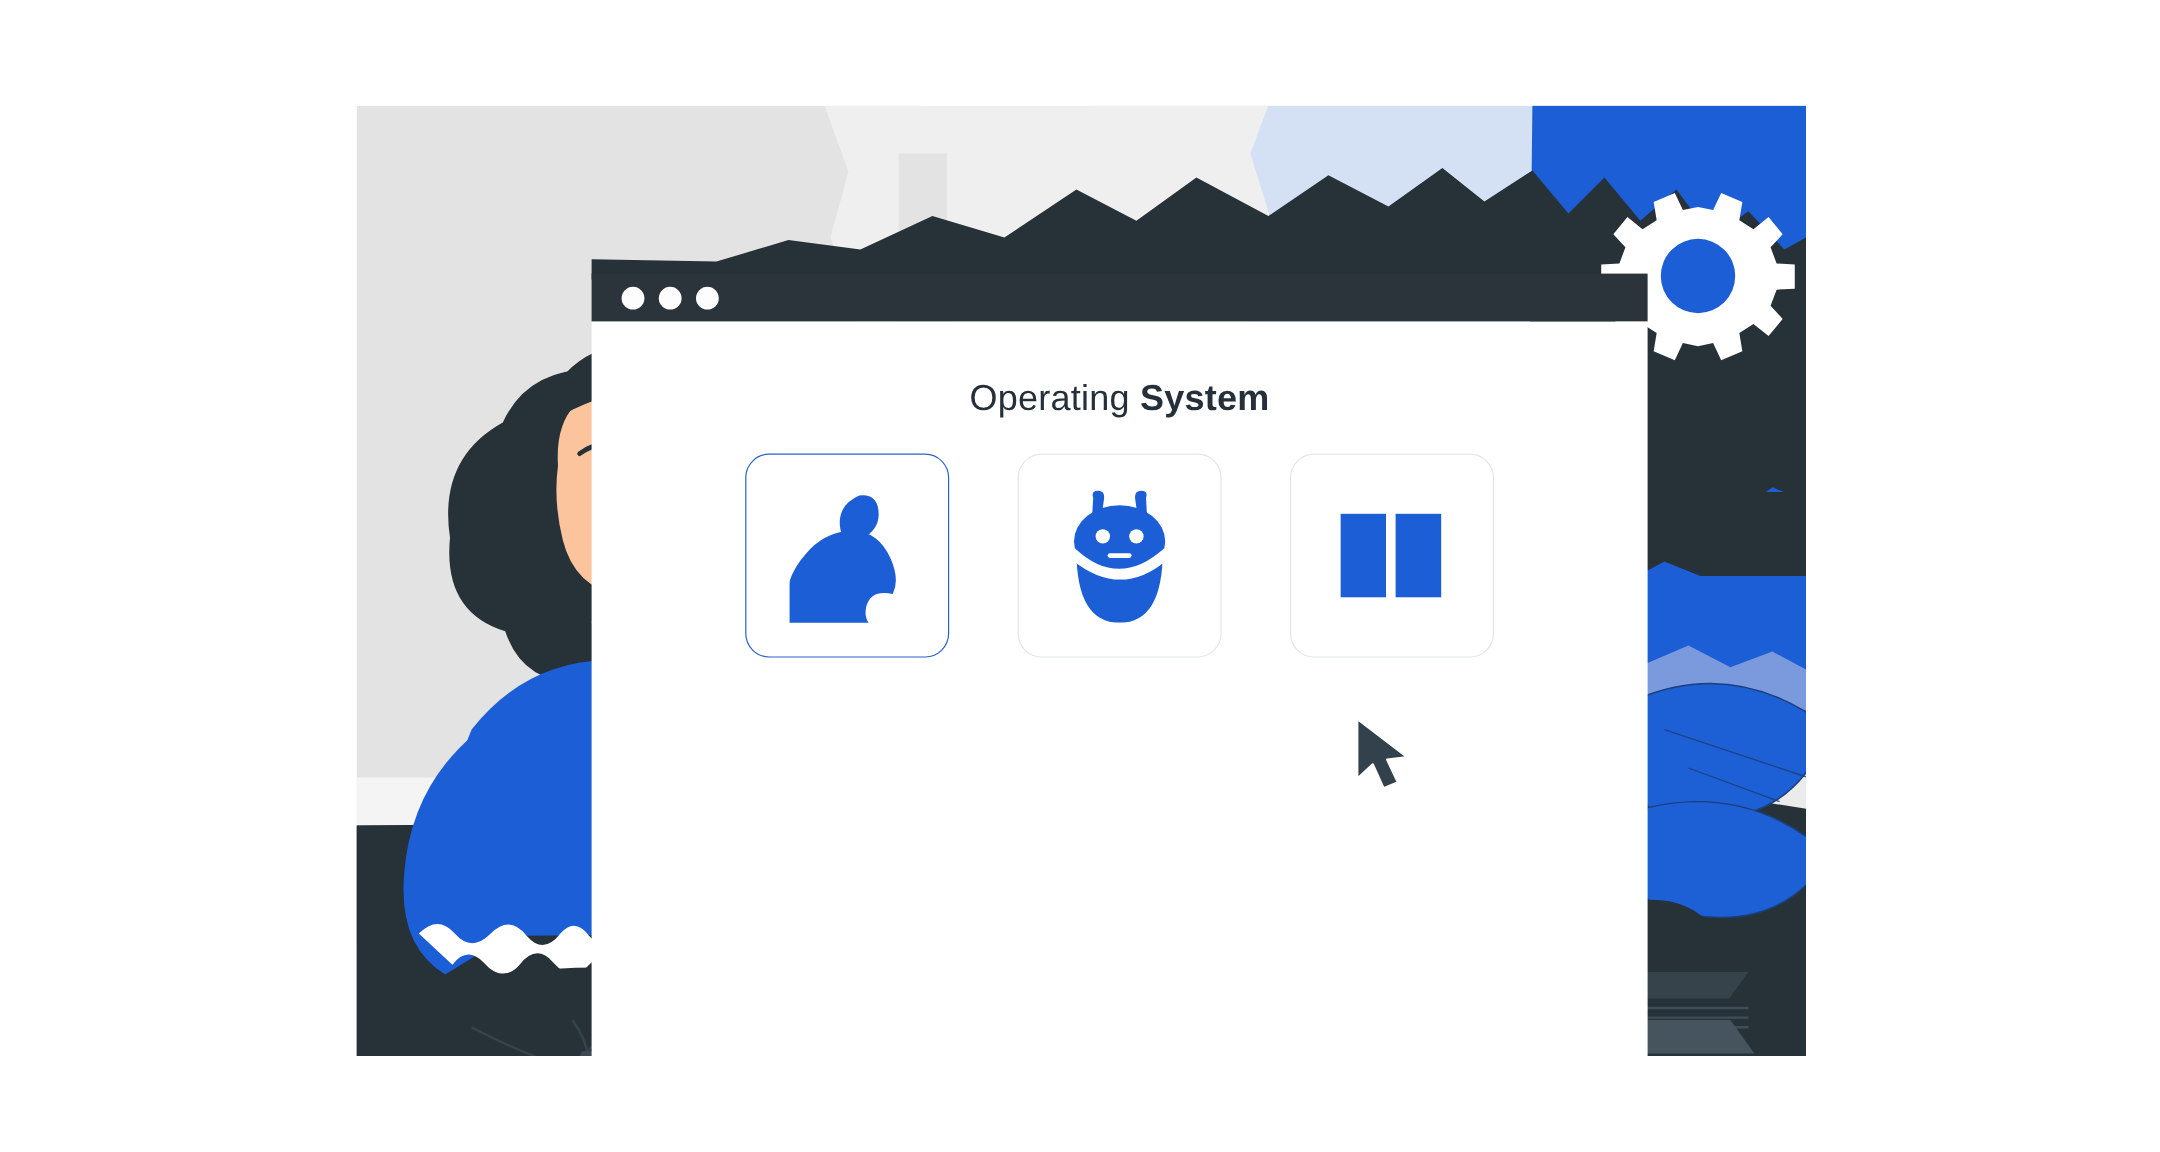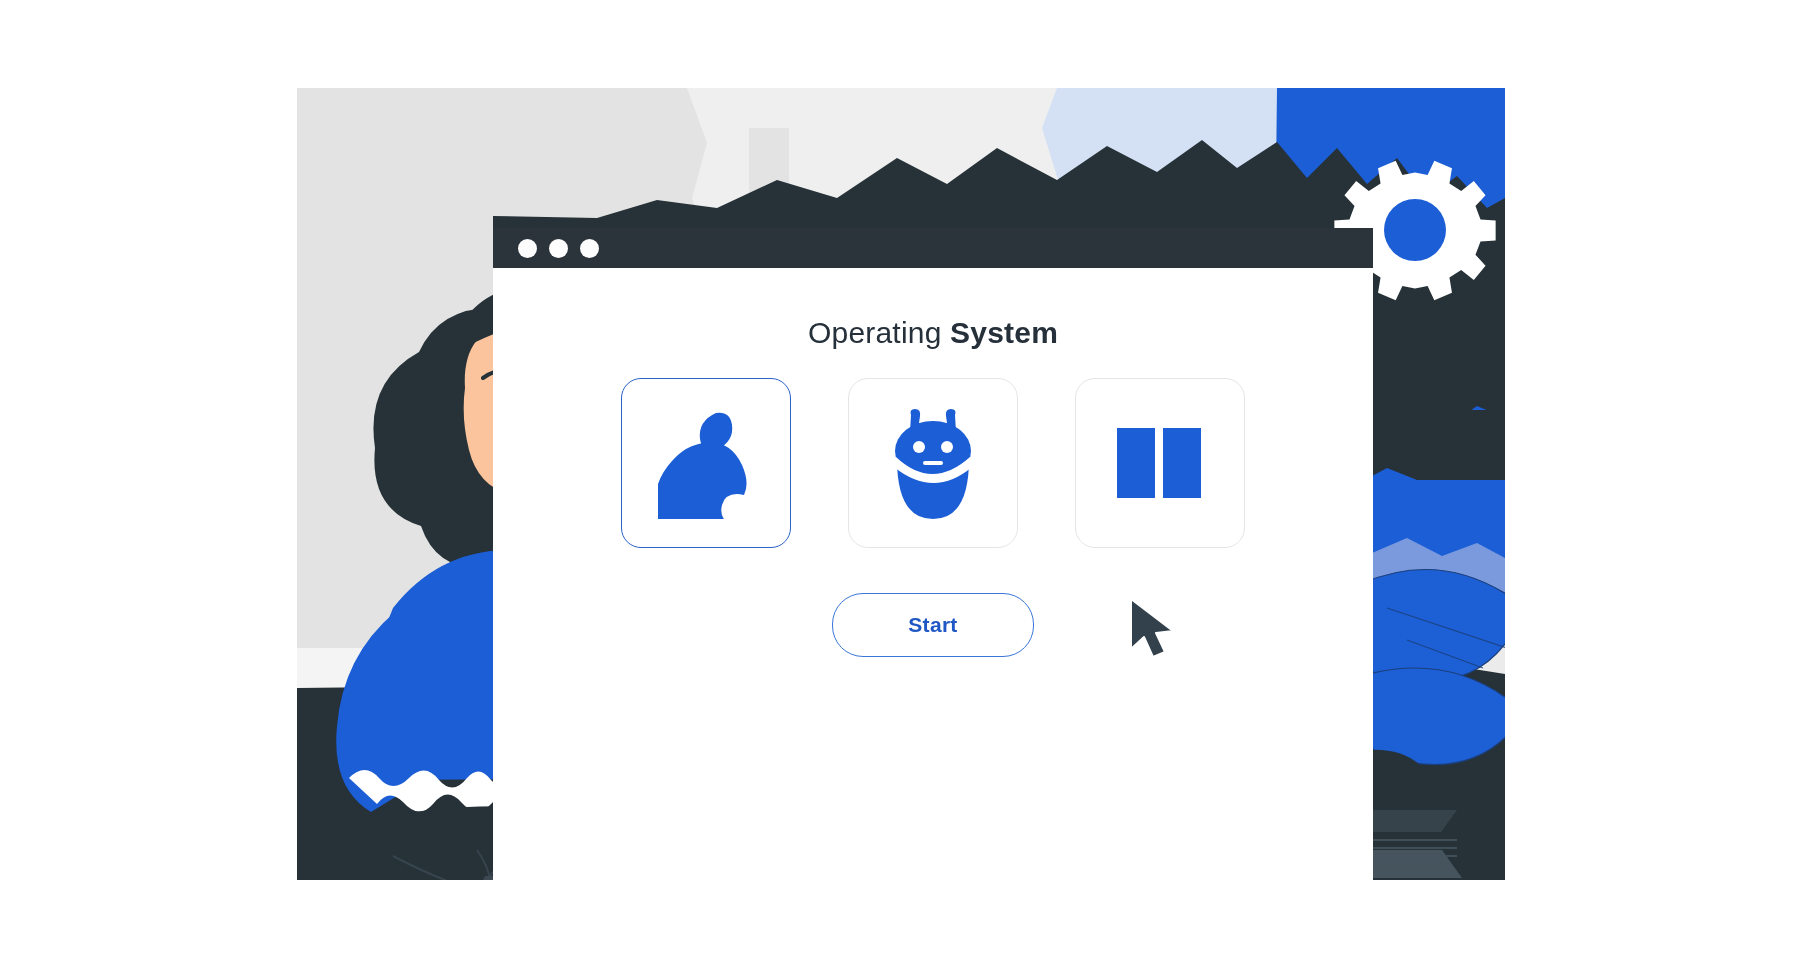--- a/index.html
+++ b/index.html
@@ -255,25 +255,20 @@
 
           <div class="card">
             <svg width="86" height="70" viewBox="0 0 86 70">
               <rect x="0" y="0" width="38" height="70" fill="#1c5ed6"></rect>
               <rect x="46" y="0" width="38" height="70" fill="#1c5ed6"></rect>
             </svg>
           </div>
 
         </div>
 
-        <div class="startwrap">
-          <div class="start-btn">
-            <span>Start</span>
-          </div>
-        </div>
 
       </div>
 
       <svg class="cursor" viewBox="0 0 56 62">
         <path d="M4 2 L4 52 L17 40 L26 60 L38 55 L29 36 L46 34 Z" fill="#32414c" stroke="#ffffff" stroke-width="2" stroke-linejoin="round"></path>
       </svg>
 
     </div>
 
   </div>

